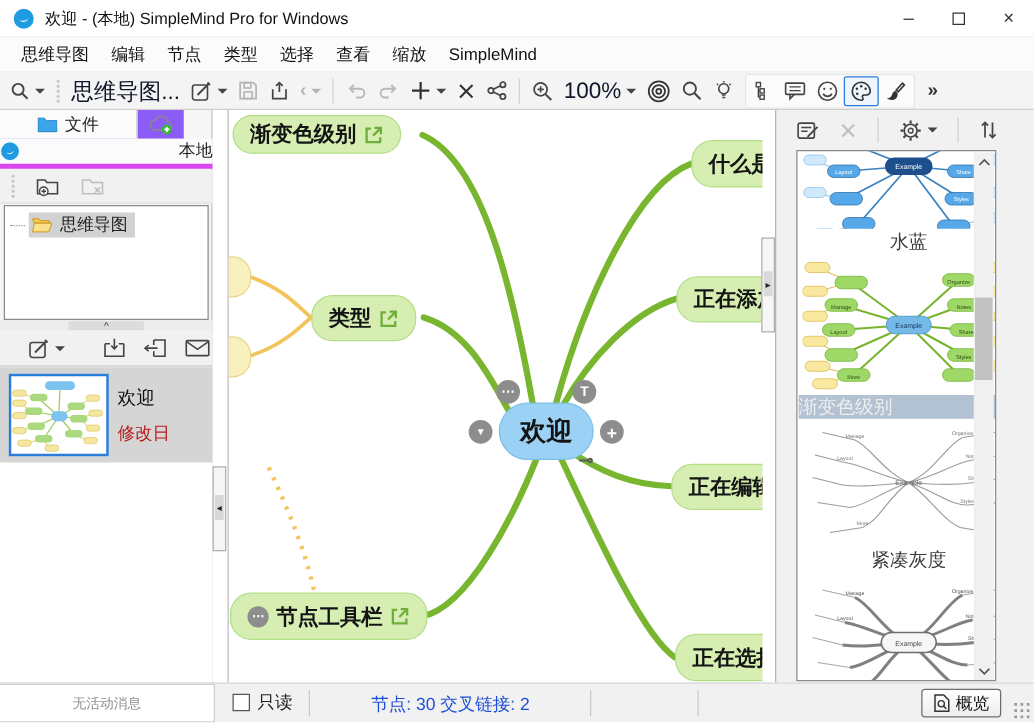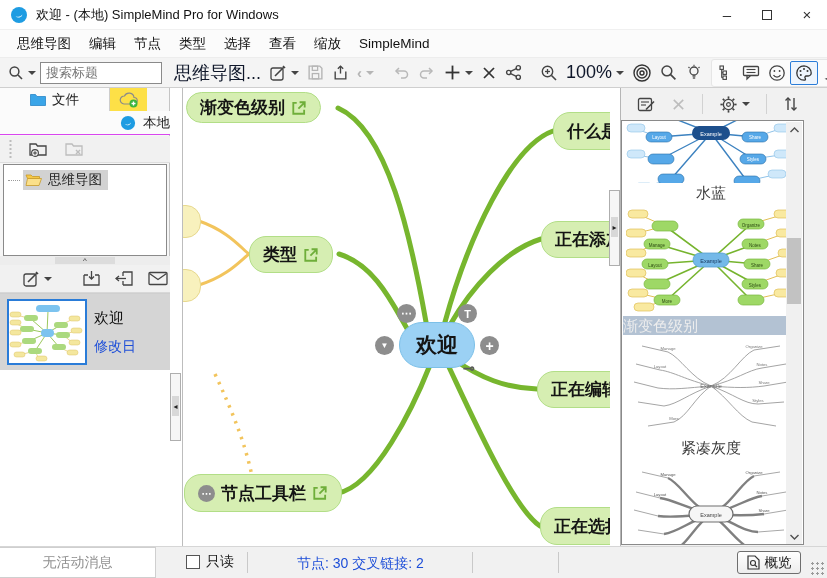--- a/index.html
+++ b/index.html
@@ -28,70 +28,70 @@
   .grip{width:5px;height:20px;margin:0 4px;background-image:radial-gradient(#bdbdbd 1px,transparent 1.2px);background-size:4px 4px;background-position:center}
   .searchbox{width:122px;height:22px;border:1px solid #8a8a8a;background:#fff;font-size:13px;padding:0 5px;color:#222;font-family:"Liberation Sans",sans-serif}
   .searchbox::placeholder{color:#757575}
   .tb-group{display:flex;align-items:center;border:1px solid #e6e6e6;background:#fbfbfb;border-radius:3px;height:28px;padding:0 2px;margin-left:4px}
   .tb-sel{border:1.5px solid #2a7cd8;border-radius:2px;background:#eef5fd}
   .chev{font-size:15px;color:#b5b5b5;font-weight:bold}
   .chevmore{font-size:15px;color:#333;font-weight:bold;letter-spacing:-2px}
 
   
   .leftpanel{position:absolute;left:0;top:88px;width:170px;height:458px;background:#f6f6f6;border-right:1px solid #c4c4c4}
-  .lp-tabs{position:absolute;left:0;top:0;width:147px;height:23px;background:#fde047;display:flex}
+  .lp-tabs{position:absolute;left:0;top:0;width:147px;height:23px;background:#8b5cf6;display:flex}
   .lp-tab{display:flex;align-items:center;justify-content:center;gap:6px;font-size:13.5px}
   .lp-tab.active{background:#fbfbfb;width:110px;border-right:1px solid #cdcdcd}
   .lp-tab.cloud{flex:1}
-  .lp-local{position:absolute;left:0;top:23px;width:170px;height:24px;background:#fbfbfb;display:flex;align-items:center;justify-content:flex-end;gap:7px;font-size:13.5px;border-bottom:1px solid #d946ef}
+  .lp-local{position:absolute;left:0;top:23px;width:170px;height:24px;background:#fbfbfb;display:flex;align-items:center;justify-content:space-between;gap:7px;font-size:13.5px;border-bottom:4px solid #d946ef}
   .lp-tools{position:absolute;left:0;top:48px;width:170px;height:27px;background:#f1f1f1;display:flex;align-items:center;gap:8px;padding-left:4px;border-bottom:1px solid #dedede}
   .treebox{position:absolute;left:3px;top:76px;width:164px;height:92px;background:#fff;border:1px solid #8a8a8a;padding-top:5px}
   .treeitem{display:flex;align-items:center;height:20px;padding-left:4px;gap:3px}
   .treedots{width:12px;border-top:1px dotted #9a9a9a}
   .treesel{background:#d2d2d2;display:flex;align-items:center;gap:5px;padding:1px 6px 1px 2px;font-size:13.5px}
   .lp-split{position:absolute;left:0;top:168px;width:170px;height:9px;background:#ededed;display:flex;align-items:center;justify-content:center}
   .lp-split .bar{width:60px;height:7px;background:#dcdcdc;display:flex;align-items:center;justify-content:center;font-size:8px;color:#333}
   .lp-tools2{position:absolute;left:0;top:177px;width:170px;height:28px;background:#f1f1f1;display:flex;align-items:center;gap:6px;padding-left:4px;border-bottom:1px solid #d8d8d8}
   .doclist{position:absolute;left:0;top:205px;width:170px;height:253px;background:#fff;border-top:1px solid #cfcfcf}
   .docitem{position:relative;height:76px;background:#d5d5d5;display:flex;align-items:center}
   .docthumb{width:80px;height:66px;background:#fff;border:2px solid #2a7cd8;margin-left:7px}
   .docmeta{margin-left:7px;overflow:hidden}
   .doctitle{font-size:15px;color:#111;margin-bottom:10px}
-  .docsub{font-size:14px;color:#1d4ed8;white-space:nowrap}
+  .docsub{font-size:14px;color:#b91c1c;white-space:nowrap}
 
   
   .vtrack{position:absolute;width:11px;background:#f6f6f6;border:1px solid #aeaeae}
   .vhandle{position:absolute;left:1px;width:7px;height:20px;background:#d8d8d8;display:flex;align-items:center;justify-content:center;font-size:8px;color:#222}
 
   
   .canvas{position:absolute;left:182px;top:88px;width:428px;height:458px;background:#fff;overflow:hidden;border-left:1px solid #bdbdbd}
   .canvas svg.map{position:absolute;left:0;top:0}
   .mnode{position:absolute;display:flex;align-items:center;justify-content:center;gap:6px;background:#d6eeb2;border:1px solid #b2de87;border-radius:17px;font-family:"Liberation Serif",serif;font-weight:600;font-size:17px;color:#141414;white-space:nowrap;padding:0 13px}
   .mnode .linkico{flex:0 0 auto}
   .mnode.center{background:#9bd1f4;border-color:#7cc0e8;border-radius:23px;font-size:21px}
   .mnode.stub{background:#f8f1bd;border-color:#e7d88d;border-radius:15px}
   .handle{position:absolute;width:19px;height:19px;border-radius:50%;background:#8d8d8d;color:#fff;display:flex;align-items:center;justify-content:center;font-size:11px;font-weight:bold}
   .handle.small{font-size:8px}
   .prefixdot{width:17px;height:17px;border-radius:50%;background:#8d8d8d;color:#fff;font-size:10px;display:flex;align-items:center;justify-content:center;font-family:"Liberation Sans",sans-serif}
   .xlink{position:absolute;color:#5a5a5a;font-size:14px;font-weight:bold}
 
   
   .rightpanel{position:absolute;left:620px;top:88px;width:207px;height:458px;background:#f1f1f1;border-left:1px solid #b5b5b5}
   .rp-tools{position:absolute;left:2px;top:2px;width:203px;height:28px;background:#f1f1f1;display:flex;align-items:center;gap:7px;padding-left:10px}
-  .gallerybox{position:absolute;left:0;top:32px;width:183px;height:425px;background:#fff;border:1px solid #8a8a8a;overflow:hidden}
+  .gallerybox{position:absolute;left:16px;top:32px;width:160px;height:425px;background:#fff;border:1px solid #8a8a8a;overflow:hidden}
   .gal-item-caption{position:absolute;left:0;width:178px;text-align:center;font-size:15px;color:#3c3c3c}
   .gal-band{position:absolute;left:1px;width:177px;height:19px;background:#b3c2d3;color:#ededed;text-align:left;font-size:15px;line-height:19px}
   .gal-thumb{position:absolute;left:4px;width:170px}
   .vscroll{position:absolute;right:1px;top:1px;width:16px;height:423px;background:#f0f0f0}
   .vscroll .arrow{position:absolute;left:0;width:16px;height:16px;display:flex;align-items:center;justify-content:center;font-size:9px;color:#505050}
   .vscroll .thumb{position:absolute;left:1px;width:14px;background:#c2c2c2}
 
   
   .statusbar{position:absolute;left:0;top:546px;width:827px;height:32px;background:#f1f1f1;border-top:1px solid #d6d6d6}
-  .activitybox{position:absolute;left:0;top:0;width:156px;height:31px;background:#fff;border:1px solid #cfcfcf;border-left:none;display:flex;align-items:center;justify-content:center;color:#8f8f8f;font-size:14px}
+  .activitybox{position:absolute;left:0;top:0;width:172px;height:31px;background:#fff;border:1px solid #cfcfcf;border-left:none;display:flex;align-items:center;justify-content:center;color:#8f8f8f;font-size:11px}
   .readonly{position:absolute;left:186px;top:6px;display:flex;align-items:center;gap:6px;font-size:14px;color:#222}
   .cbox{width:14px;height:14px;border:1px solid #555;background:#fff}
   .st-sep{position:absolute;top:5px;width:1px;height:21px;background:#c9c9c9}
   .stats{position:absolute;left:297px;top:8px;font-size:14px;color:#1d4ed8}
   .overviewbtn{position:absolute;left:737px;top:4px;width:64px;height:23px;border:1px solid #6e6e6e;border-radius:3px;background:linear-gradient(#ffffff,#ededed);display:flex;align-items:center;justify-content:center;gap:5px;font-size:13.5px;color:#111}
   .sizegrip{position:absolute;right:3px;bottom:3px;width:14px;height:14px;background-image:radial-gradient(#9a9a9a 1.2px,transparent 1.4px);background-size:5px 5px}
 </style>
 </head>
 <body>
 
@@ -120,21 +120,20 @@
 </div>
 
 <div class="toolbar">
   <div class="tb-btn">
     <svg width="16" height="16" viewBox="0 0 16 16">
         <circle cx="6.5" cy="6.5" r="4.4" fill="none" stroke="#444" stroke-width="1.5"></circle>
         <line x1="10" y1="10" x2="14" y2="14" stroke="#444" stroke-width="1.6"></line>
       </svg>
     <span class="caret"></span>
   </div>
-  <input class="searchbox" placeholder="搜索标题" style="">
   <div class="grip"></div>
   <div class="tb-btn">
       <span class="tb-label">思维导图...</span>
     </div>
   <div class="tb-btn">
     <svg width="18" height="18" viewBox="0 0 18 18">
         <rect x="2" y="4" width="12" height="12" rx="2" fill="none" stroke="#444" stroke-width="1.3"></rect>
         <line x1="6" y1="12" x2="15" y2="3" stroke="#444" stroke-width="1.6"></line>
         <line x1="14" y1="2" x2="16" y2="4" stroke="#444" stroke-width="1.6"></line>
       </svg>

